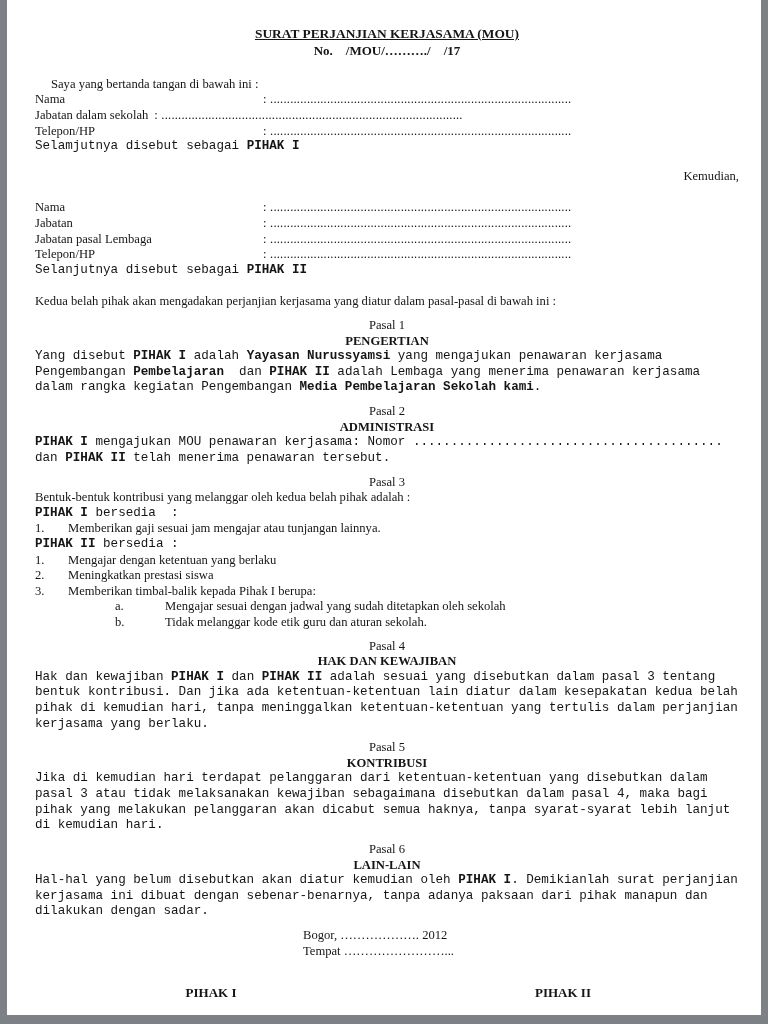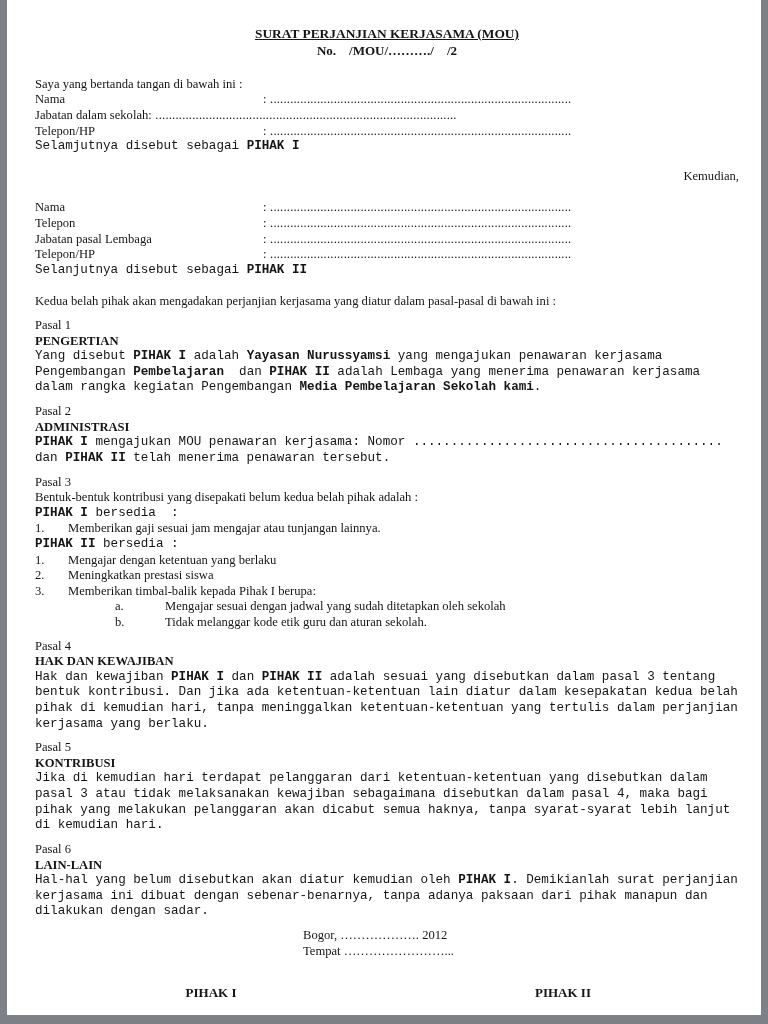--- a/index.html
+++ b/index.html
@@ -14,51 +14,51 @@
     width:754px;
     min-height:988px;
     background:#ffffff;
     box-sizing:border-box;
     padding:26px 22px 14px 28px;
     font-size:12.6px;
     line-height:1.24;
   }
   p, div { margin:0; }
   .b, .bold { font-weight:bold; }
-  .center { text-align:left; }
+  .center { text-align:center; }
   .pre { white-space:pre; }
   .runs { white-space:pre-wrap;font-family:Liberation Mono, monospace; }
   .title {
     text-align:center; font-weight:bold; font-size:13.4px;
     text-decoration:underline;
   }
   .subtitle { text-align:center; font-weight:bold; font-size:13px; }
-  .mt18 { margin-top:18px; }
+  .mt18 { margin-top:18px;margin-left:16px; }
   .mt16 { margin-top:16px; }
   .mt14 { margin-top:14px;text-align:right; }
   .mt8  { margin-top:8px; }
   .frow { display:flex; }
   .flabel.wide { flex:0 0 228px; }
-  .flabel.narrow { }
+  .flabel.narrow { margin-right:6px; }
   .fval { white-space:nowrap; overflow:hidden; letter-spacing:0.2px; }
   .li { display:flex; }
   .li .n { flex:0 0 33px; }
   .li.sub { padding-left:80px; }
   .li.sub .n { flex:0 0 50px; }
   .sigplace { width:max-content; margin:8px 0 0 268px; }
   .sigrow { display:flex; margin-top:26px; }
   .sigcol { flex:1 1 50%; text-align:center; font-weight:bold; font-size:13px; }
 </style>
 </head>
 <body>
 
 <div class="page">
 
   <div class="title">SURAT PERJANJIAN KERJASAMA (MOU)</div>
-  <div class="subtitle pre">No.    /MOU/………./    /2</div>
+  <div class="subtitle pre">No.    /MOU/………./    /17</div>
 
   <p class="mt18">Saya yang bertanda tangan di bawah ini :</p>
 
   <div class="frow">
     <span class="flabel wide">Nama</span>
     <span class="fval">: ..........................................................................................</span>
   </div>
   <div class="frow">
     <span class="flabel narrow">Jabatan dalam sekolah</span>
     <span class="fval">: ..........................................................................................</span>
@@ -69,21 +69,21 @@
   </div>
   <p class="runs"><span>Selamjutnya disebut sebagai </span><span class="b">PIHAK I</span></p>
 
   <p class="mt14">Kemudian,</p>
 
   <div class="frow mt16">
     <span class="flabel wide">Nama</span>
     <span class="fval">: ..........................................................................................</span>
   </div>
   <div class="frow">
-    <span class="flabel wide">Telepon</span>
+    <span class="flabel wide">Jabatan</span>
     <span class="fval">: ..........................................................................................</span>
   </div>
   <div class="frow">
     <span class="flabel wide">Jabatan pasal Lembaga</span>
     <span class="fval">: ..........................................................................................</span>
   </div>
   <div class="frow">
     <span class="flabel wide">Telepon/HP</span>
     <span class="fval">: ..........................................................................................</span>
   </div>
@@ -93,21 +93,21 @@
 
   <div class="center mt8">Pasal 1</div>
   <div class="center bold">PENGERTIAN</div>
   <p class="runs"><span>Yang disebut </span><span class="b">PIHAK I</span><span> adalah </span><span class="b">Yayasan Nurussyamsi</span><span> yang mengajukan penawaran kerjasama Pengembangan </span><span class="b">Pembelajaran</span><span>  dan </span><span class="b">PIHAK II</span><span> adalah Lembaga yang menerima penawaran kerjasama dalam rangka kegiatan Pengembangan </span><span class="b">Media Pembelajaran Sekolah kami</span><span>.</span></p>
 
   <div class="center mt8">Pasal 2</div>
   <div class="center bold">ADMINISTRASI</div>
   <p class="runs"><span class="b">PIHAK I</span><span> mengajukan MOU penawaran kerjasama: Nomor ......................................... dan </span><span class="b">PIHAK II</span><span> telah menerima penawaran tersebut.</span></p>
 
   <div class="center mt8">Pasal 3</div>
-  <p>Bentuk-bentuk kontribusi yang disepakati belum kedua belah pihak adalah :</p>
+  <p>Bentuk-bentuk kontribusi yang melanggar oleh kedua belah pihak adalah :</p>
   <p class="runs"><span class="b">PIHAK I</span><span> bersedia  :</span></p>
   <div>
 
       <div class="li">
         <span class="n">1.</span>
         <span>Memberikan gaji sesuai jam mengajar atau tunjangan lainnya.</span>
       </div>
     </div>
   <p class="runs"><span class="b">PIHAK II</span><span> bersedia :</span></p>
   <div>

